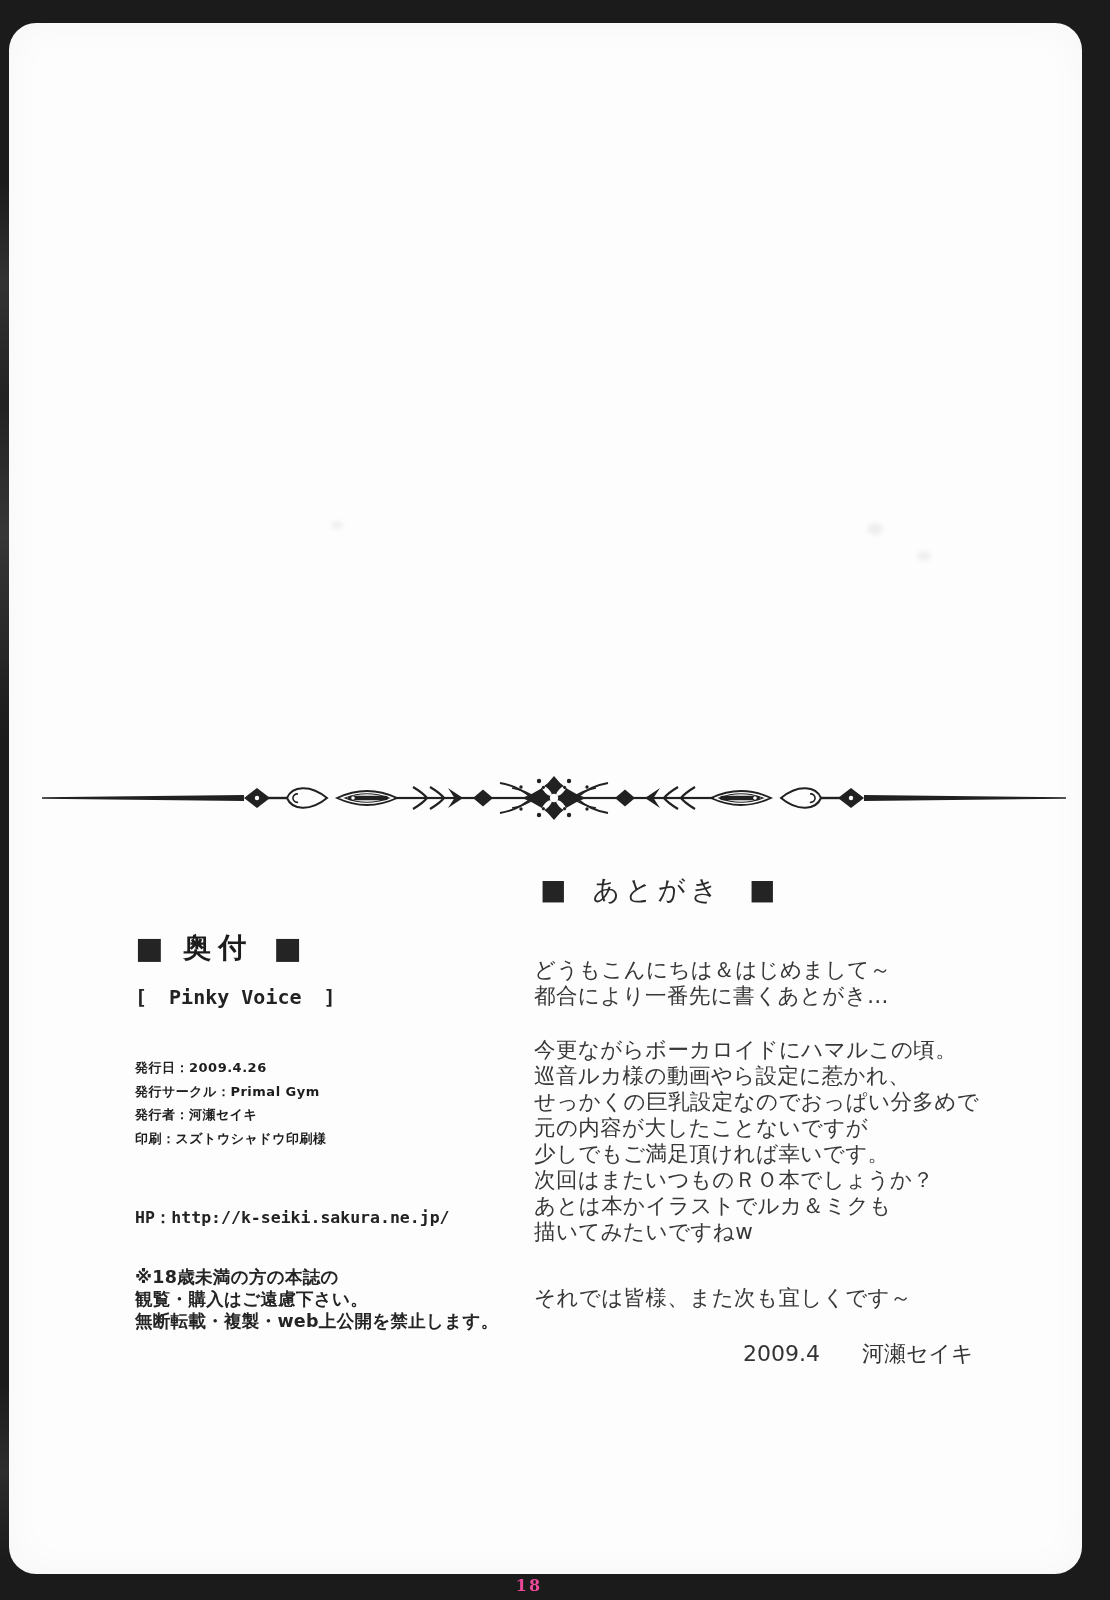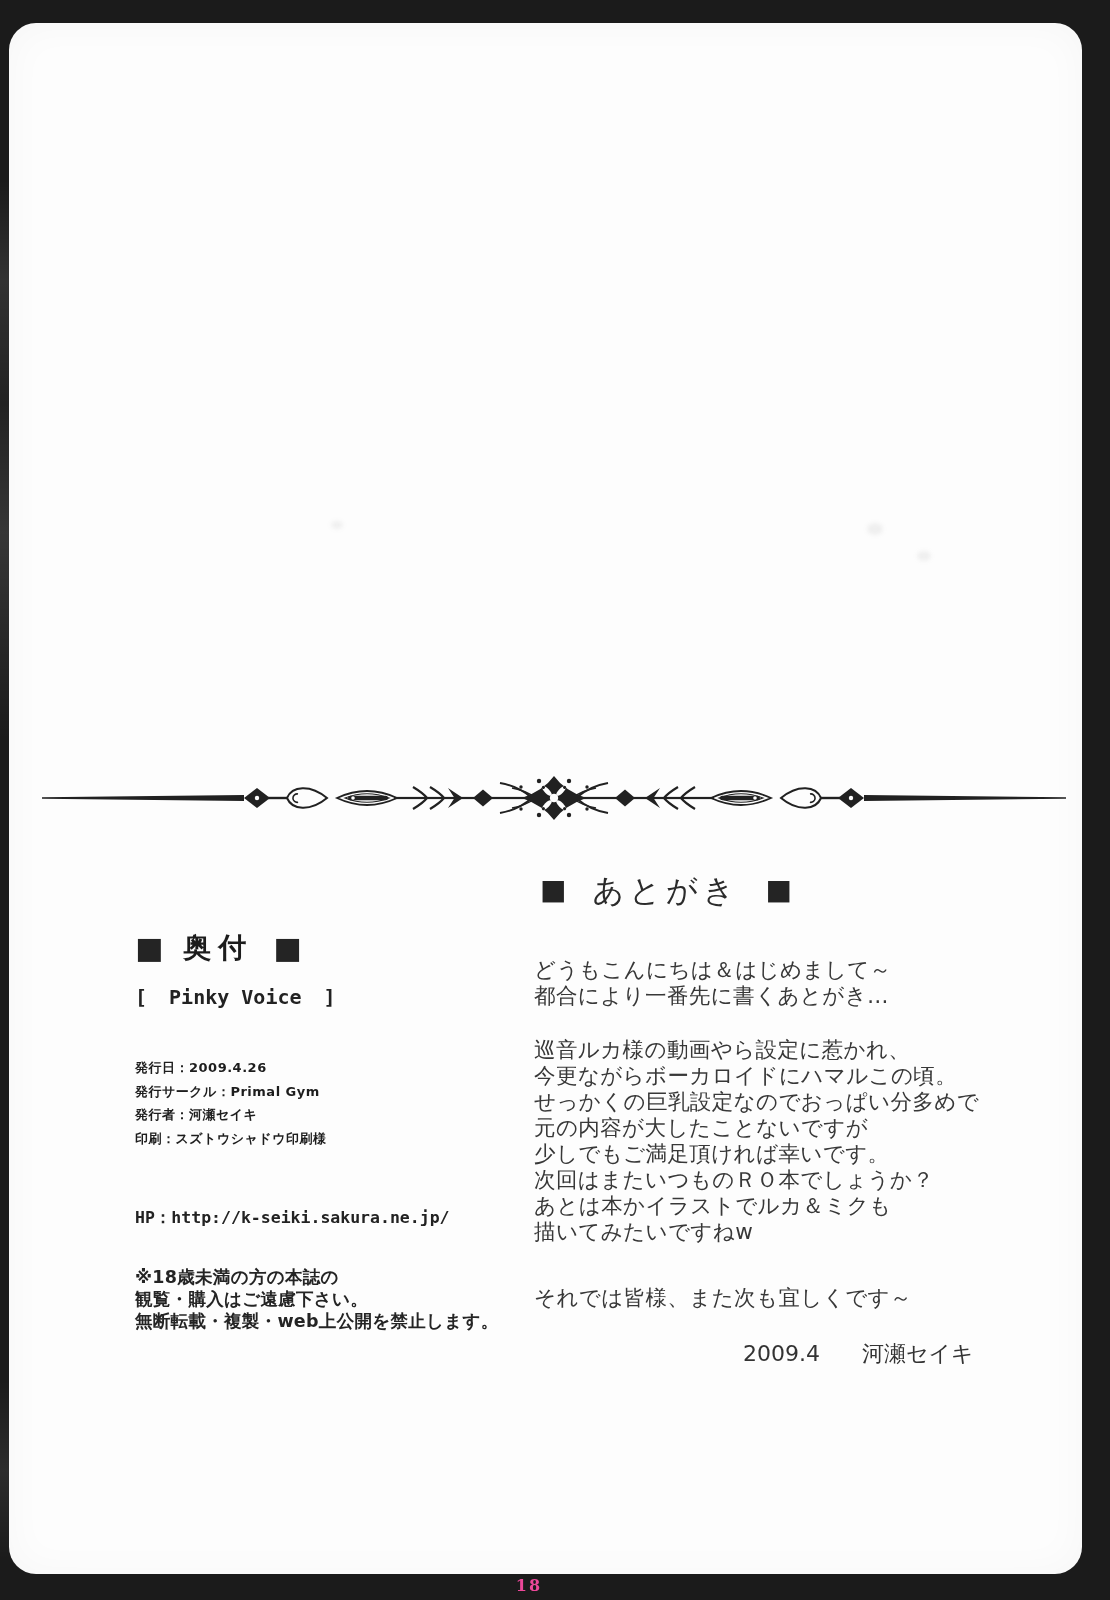--- a/index.html
+++ b/index.html
@@ -27,21 +27,21 @@
 
   .divider{position:absolute;left:33px;top:747px;width:1024px;height:56px;}
 
   
   .heading{display:flex;align-items:center;color:#1f1f1f;}
   .heading .marker{font-size:30px;line-height:36px;color:#242424;}
   .col-heading{gap:20px;}
   .col-heading .label{font-size:28px;line-height:36px;font-weight:700;letter-spacing:7px;color:#1c1c1c;}
   .aft-heading{gap:26px;margin-left:6px;}
   .aft-heading .marker{font-size:28px;}
-  .aft-heading .label{font-size:31px;line-height:36px;font-weight:400;letter-spacing:5px;color:#2b2b2b;}
+  .aft-heading .label{font-size:27px;line-height:36px;font-weight:400;letter-spacing:5px;color:#2b2b2b;}
 
   
   .colophon{position:absolute;left:126px;top:907px;width:400px;color:#1e1e1e;}
   .title-line{display:flex;align-items:center;gap:22px;margin-top:16px;
     font-family:"DejaVu Sans Mono",monospace;font-weight:700;font-size:20px;line-height:30px;color:#222;}
   .details{margin-top:44px;font-size:13px;font-weight:700;line-height:23.5px;letter-spacing:.5px;color:#1d1d1d;}
   .website{margin-top:56px;font-family:"DejaVu Sans Mono",monospace;font-weight:700;font-size:16.5px;line-height:24px;color:#222;}
   .notice{margin-top:36px;font-size:17.5px;font-weight:700;line-height:22px;letter-spacing:.3px;color:#242424;}
 
   
@@ -119,22 +119,22 @@
       <div class="heading aft-heading">
         <span class="marker">■</span>
         <span class="label">あとがき</span>
         <span class="marker">■</span>
       </div>
       <div class="aft-text greeting">
           <div>どうもこんにちは＆はじめまして～</div>
           <div>都合により一番先に書くあとがき…</div>
         </div>
       <div class="aft-text bodytext">
+          <div>今更ながらボーカロイドにハマルこの頃。</div>
           <div>巡音ルカ様の動画やら設定に惹かれ、</div>
-          <div>今更ながらボーカロイドにハマルこの頃。</div>
           <div>せっかくの巨乳設定なのでおっぱい分多めで</div>
           <div>元の内容が大したことないですが</div>
           <div>少しでもご満足頂ければ幸いです。</div>
           <div>次回はまたいつものＲＯ本でしょうか？</div>
           <div>あとは本かイラストでルカ＆ミクも</div>
           <div>描いてみたいですねw</div>
         </div>
       <div class="aft-text closing">それでは皆様、また次も宜しくです～</div>
       <div class="signature">
         <span>2009.4</span>

